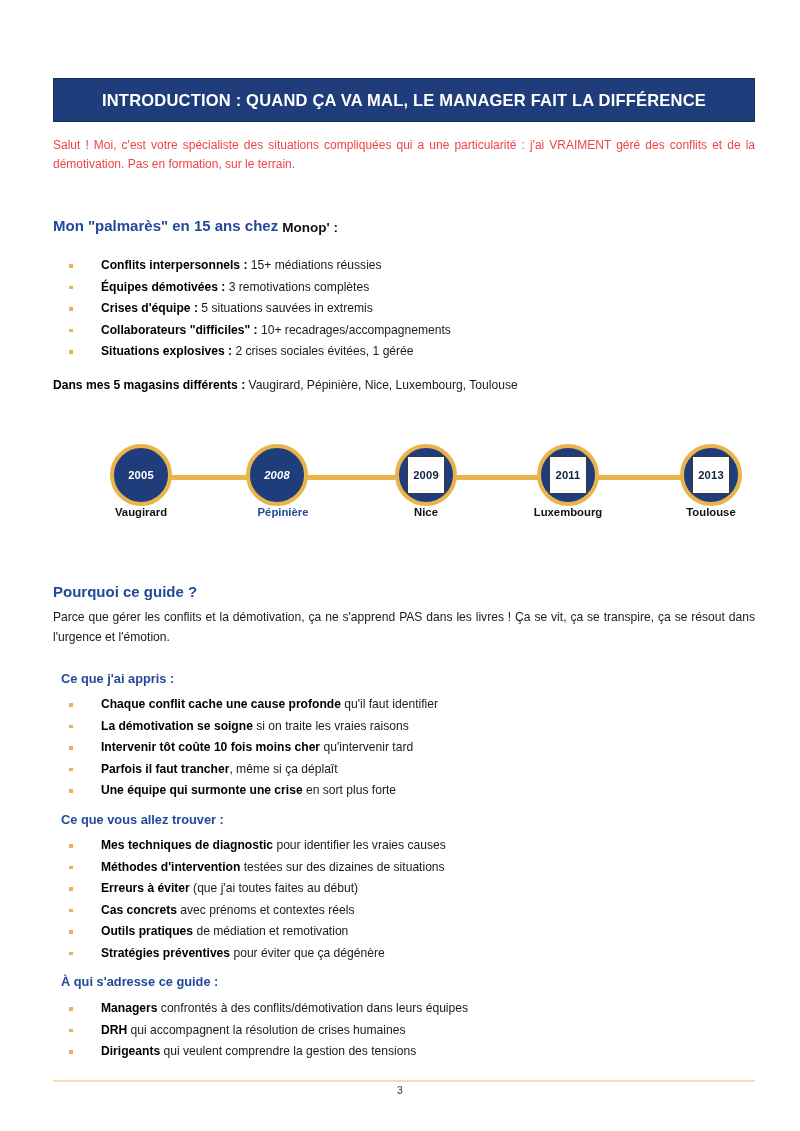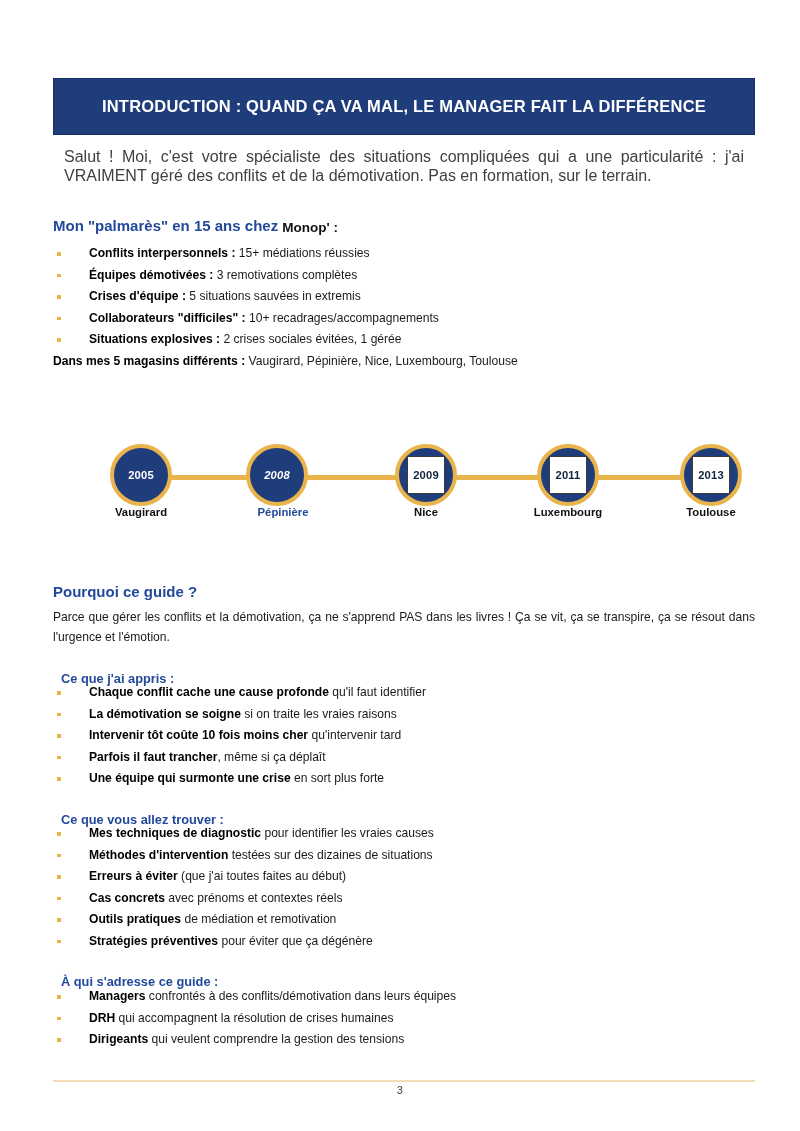--- a/index.html
+++ b/index.html
@@ -21,21 +21,21 @@
     inset: 0;
     background: #ffffff;
   }
 
   
   .banner {
     position: absolute;
     left: 53px;
     top: 78px;
     width: 702px;
-    height: 57px;
+    height: 44px;
     background: #1f3d7b;
     border: 1px solid #16305f;
     box-sizing: border-box;
     display: flex;
     align-items: center;
     justify-content: center;
   }
   .banner-title {
     color: #ffffff;
     font-size: 16.5px;
@@ -46,25 +46,25 @@
 
   
   .content {
     position: absolute;
     left: 53px;
     top: 136px;
     width: 702px;
   }
 
   p.intro {
-    margin: 11px;
-    font-size: 16px;
+    margin: 0;
+    font-size: 12px;
     line-height: 19px;
     text-align: justify;
-    color: #404040;
+    color: #ef4444;
   }
 
   h2.section-head {
     margin: 0;
     color: #23499b;
     font-size: 15px;
     font-weight: bold;
     line-height: 20px;
   }
   h2.section-head .brand {
@@ -76,21 +76,21 @@
 
   h3.sub-head {
     margin: 8px;
     color: #23499b;
     font-size: 12.8px;
     font-weight: bold;
     line-height: 18px;
   }
 
   ul.bullets {
-    margin: 0;
+    margin: 12px;
     padding: 0;
     list-style: none;
   }
   ul.bullets li {
     position: relative;
     padding-left: 36px;
     font-size: 12.1px;
     line-height: 21.6px;
     color: #1a1a1a;
   }

